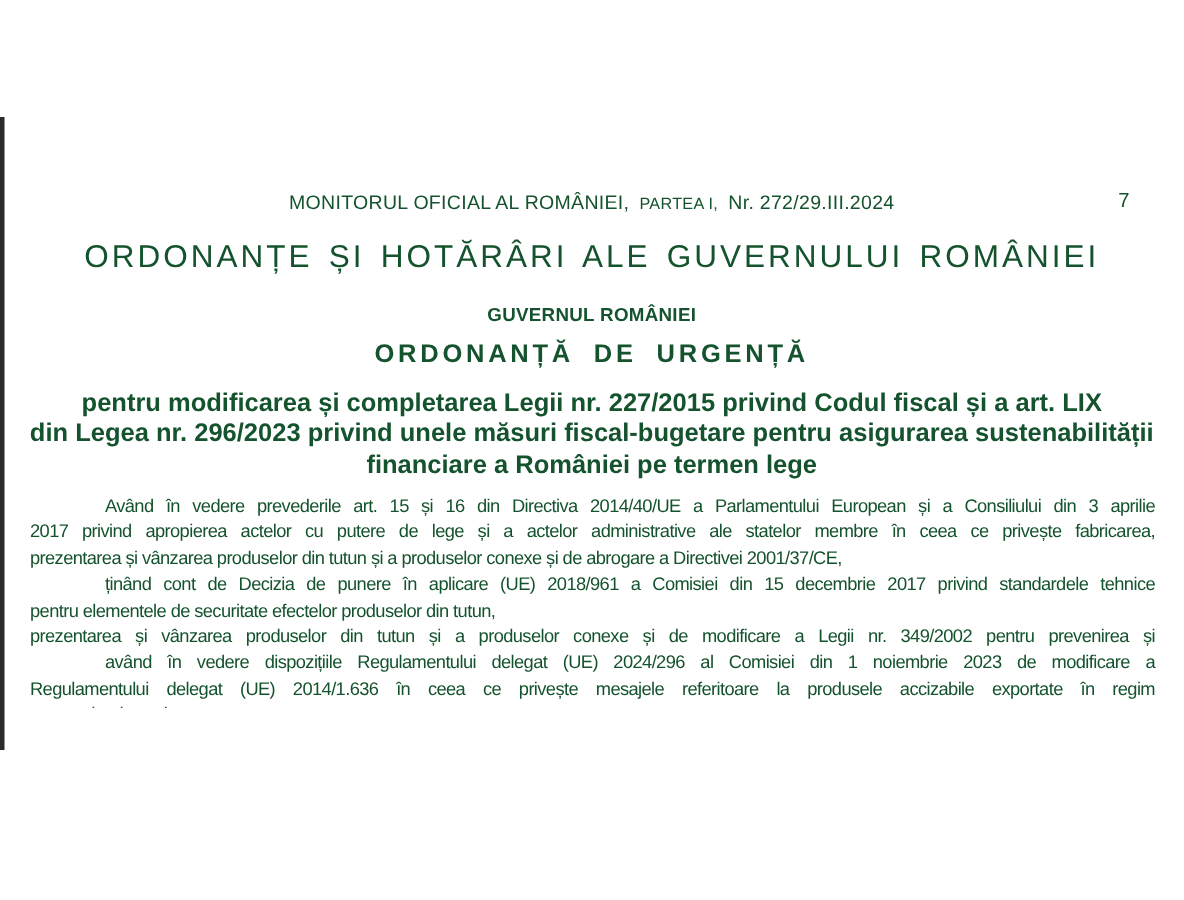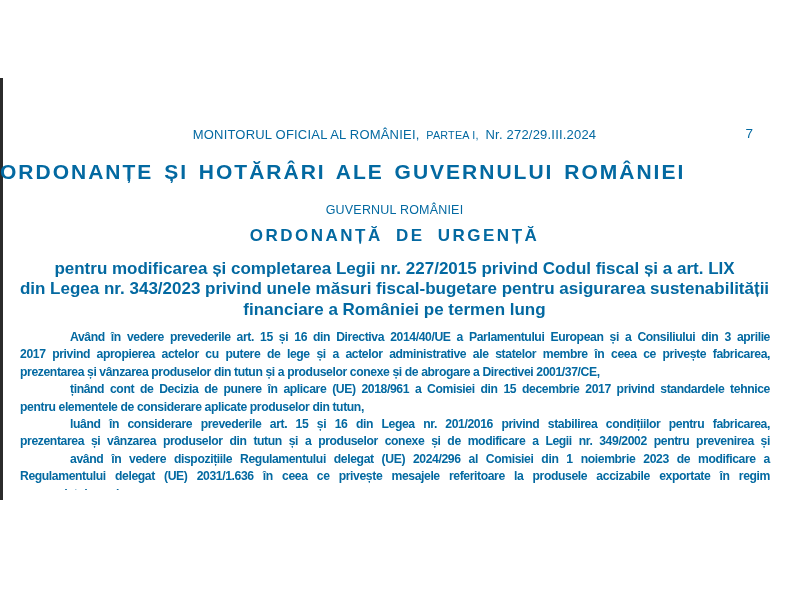--- a/index.html
+++ b/index.html
@@ -1,64 +1,64 @@
 <!DOCTYPE html>
 <html lang="ro"><head>
 <meta charset="utf-8">
 <style>
   html,body{margin:0;padding:0;background:#ffffff;}
   .page{
     position:relative;
     width:789px;height:600px;
     background:#ffffff;
     overflow:hidden;
-    color:#0369a1;
+    color:#14532d;
     font-family:"Liberation Sans", sans-serif;
   }
   
   .scan-edge{
     position:absolute;left:0;top:78px;width:3px;height:422px;
     background:#2b2b2b;
   }
   .running-header{
     position:absolute;top:127px;left:0;right:0;
     text-align:center;font-size:13px;letter-spacing:.2px;white-space:nowrap;
   }
   .running-header .part{font-size:10.8px;margin:0 3px;}
   .page-number{
     position:absolute;top:126px;right:36px;font-size:13.5px;
   }
   .section-heading{
     position:absolute;top:160px;left:0;right:0;
-    font-size:21px;font-weight:bold;
+    text-align:center;
+    font-size:21px;font-weight:normal;
     letter-spacing:2px;word-spacing:3px;white-space:nowrap;
   }
   .issuer{
     position:absolute;top:203px;left:0;right:0;
-    text-align:center;font-size:12.5px;font-weight:normal;letter-spacing:.2px;
+    text-align:center;font-size:12.5px;font-weight:bold;letter-spacing:.2px;
   }
   .act-title{
     position:absolute;top:226px;left:0;right:0;
     text-align:center;font-size:17px;font-weight:bold;
     letter-spacing:2.5px;word-spacing:6px;white-space:nowrap;
   }
   .act-subtitle{
     position:absolute;top:259px;left:0;right:0;
     text-align:center;font-size:17px;font-weight:bold;line-height:20.4px;
   }
   .act-subtitle div{white-space:nowrap;}
   .preamble{
     position:absolute;top:329px;left:20px;width:750px;
     font-size:12.2px;letter-spacing:-.4px;
   }
   .ln{
     line-height:17.4px;
     text-align:justify;
     text-align-last:justify;
-    font-weight:bold;
   }
   .ln.end{text-align-last:left;}
   .ln.ind{padding-left:50px;}
   .ln.clip{height:4px;overflow:hidden;text-align-last:left;}
 </style>
 </head>
 <body>
 
 <div class="page">
 
@@ -73,30 +73,29 @@
   <div class="page-number">7</div>
 
   <div class="section-heading">ORDONANȚE ȘI HOTĂRÂRI ALE GUVERNULUI ROMÂNIEI</div>
 
   <div class="issuer">GUVERNUL ROMÂNIEI</div>
 
   <div class="act-title">ORDONANȚĂ DE URGENȚĂ</div>
 
   <div class="act-subtitle">
     <div>pentru modificarea și completarea Legii nr. 227/2015 privind Codul fiscal și a art. LIX</div>
-    <div>din Legea nr. 343/2023 privind unele măsuri fiscal-bugetare pentru asigurarea sustenabilității</div>
-    <div>financiare a României pe termen lung</div>
+    <div>din Legea nr. 296/2023 privind unele măsuri fiscal-bugetare pentru asigurarea sustenabilității</div>
+    <div>financiare a României pe termen lege</div>
   </div>
 
   <div class="preamble">
     <div class="ln ind">Având în vedere prevederile art. 15 și 16 din Directiva 2014/40/UE a Parlamentului European și a Consiliului din 3 aprilie</div>
     <div class="ln">2017 privind apropierea actelor cu putere de lege și a actelor administrative ale statelor membre în ceea ce privește fabricarea,</div>
     <div class="ln end">prezentarea și vânzarea produselor din tutun și a produselor conexe și de abrogare a Directivei 2001/37/CE,</div>
     <div class="ln ind">ținând cont de Decizia de punere în aplicare (UE) 2018/961 a Comisiei din 15 decembrie 2017 privind standardele tehnice</div>
-    <div class="ln end">pentru elementele de considerare aplicate produselor din tutun,</div>
-    <div class="ln ind">luând în considerare prevederile art. 15 și 16 din Legea nr. 201/2016 privind stabilirea condițiilor pentru fabricarea,</div>
+    <div class="ln end">pentru elementele de securitate efectelor produselor din tutun,</div>
     <div class="ln">prezentarea și vânzarea produselor din tutun și a produselor conexe și de modificare a Legii nr. 349/2002 pentru prevenirea și</div>
     <div class="ln ind">având în vedere dispozițiile Regulamentului delegat (UE) 2024/296 al Comisiei din 1 noiembrie 2023 de modificare a</div>
-    <div class="ln">Regulamentului delegat (UE) 2031/1.636 în ceea ce privește mesajele referitoare la produsele accizabile exportate în regim</div>
+    <div class="ln">Regulamentului delegat (UE) 2014/1.636 în ceea ce privește mesajele referitoare la produsele accizabile exportate în regim</div>
     <div class="ln clip">suspendat de accize,</div>
   </div>
 
 </div>
 
 </body></html>

